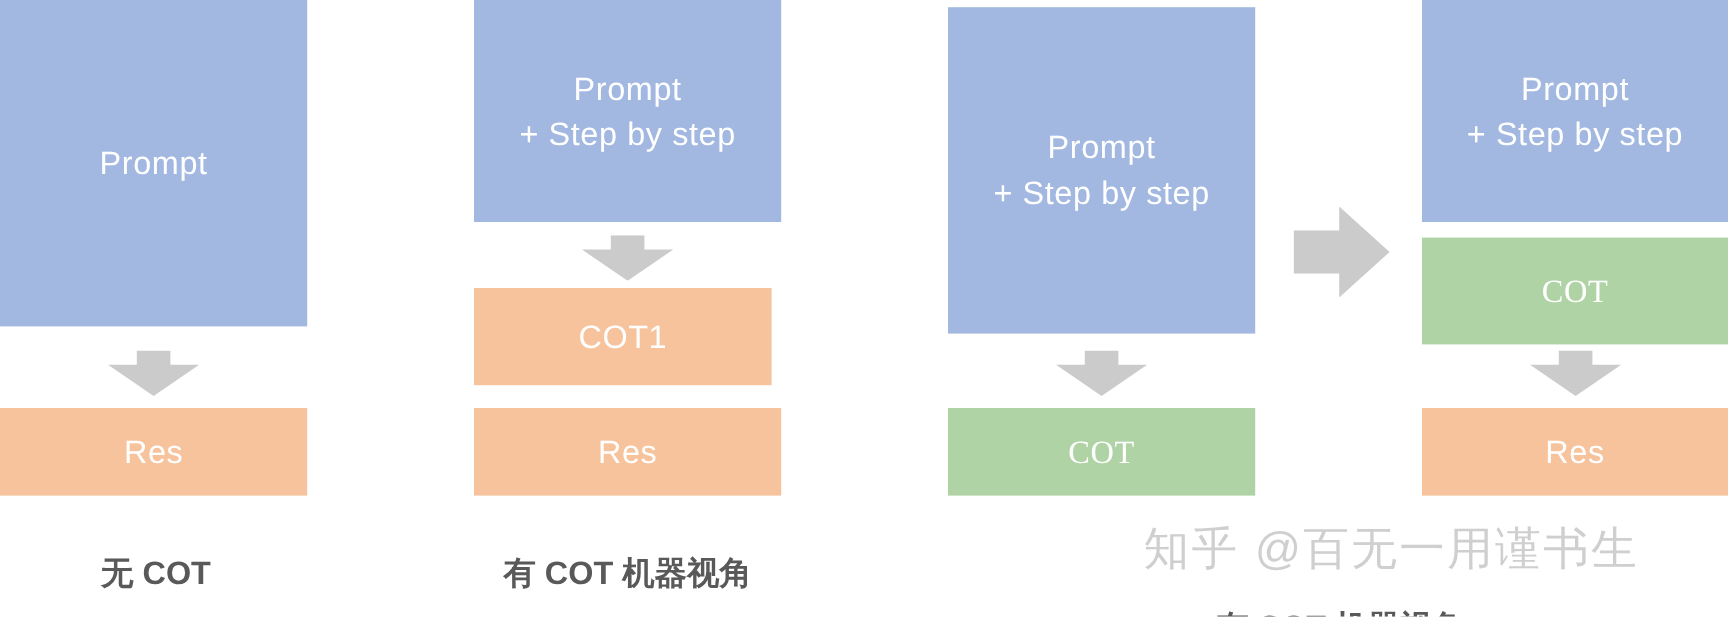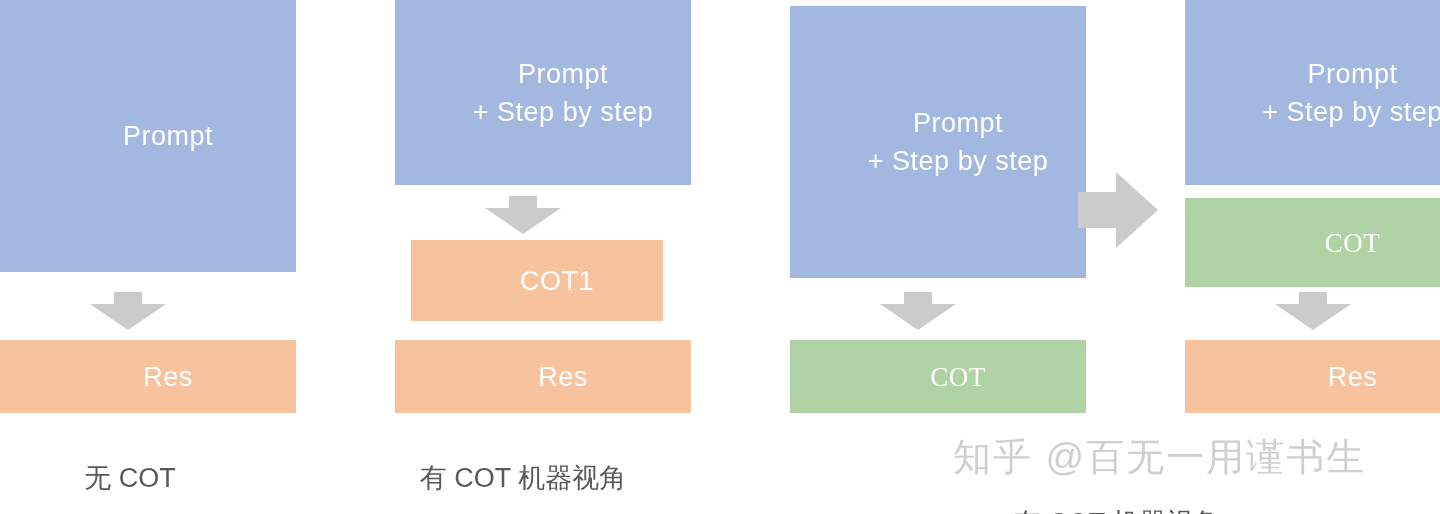--- a/index.html
+++ b/index.html
@@ -19,37 +19,37 @@
     position: absolute;
     display: flex;
     flex-direction: column;
     align-items: center;
     justify-content: center;
     color: #ffffff;
     font-size: 27px;
     text-align: center;
     line-height: 38px;
     letter-spacing: 0.5px;
-    padding-left: 40px;
   }
   .box-blue   { background: var(--blue, #a2b8e0); }
   .box-orange { background: var(--orange, #f6c39d); }
   .box-green  { background: var(--green, #afd3a4); font-family: Liberation Serif, serif; }
   .arrow {
     position: absolute;
     color: var(--arrow, #cbcbcb);
     line-height: 0;
   }
   .caption {
     position: absolute;
     transform: translateX(-50%);
     color: var(--caption, #595959);
     font-size: 27px;
     white-space: nowrap;
     z-index: 1;
+    font-weight: bold;
   }
   .watermark {
     position: absolute;
     color: var(--watermark, #c7c7c7);
     opacity: 0.85;
     font-size: 38px;
     white-space: nowrap;
     letter-spacing: 2px;
     z-index: 5;
     pointer-events: none;
@@ -75,21 +75,21 @@
 
   <div class="box box-blue" style="left:395px; top:0; width:256px; height:185px;">
     <span>Prompt</span>
     <span>+ Step by step</span>
   </div>
   <div class="arrow" style="left:485px; top:196px;">
     <svg width="76" height="38" viewBox="0 0 76 38">
         <polygon points="24,0 52,0 52,12 76,12 38,38 0,12 24,12" fill="currentColor"></polygon>
       </svg>
   </div>
-  <div class="box box-orange" style="left:411px; top:240px; width:212px; height:81px;">
+  <div class="box box-orange" style="left:395px; top:240px; width:248px; height:81px;">
     <span>COT1</span>
   </div>
   <div class="box box-orange" style="left:395px; top:340px; width:256px; height:73px;">
     <span>Res</span>
   </div>
   <div class="caption" style="left:523px; top:460px;">有 COT 机器视角</div>
 
   <div class="box box-blue" style="left:790px; top:6px; width:256px; height:272px;">
     <span>Prompt</span>
     <span>+ Step by step</span>

